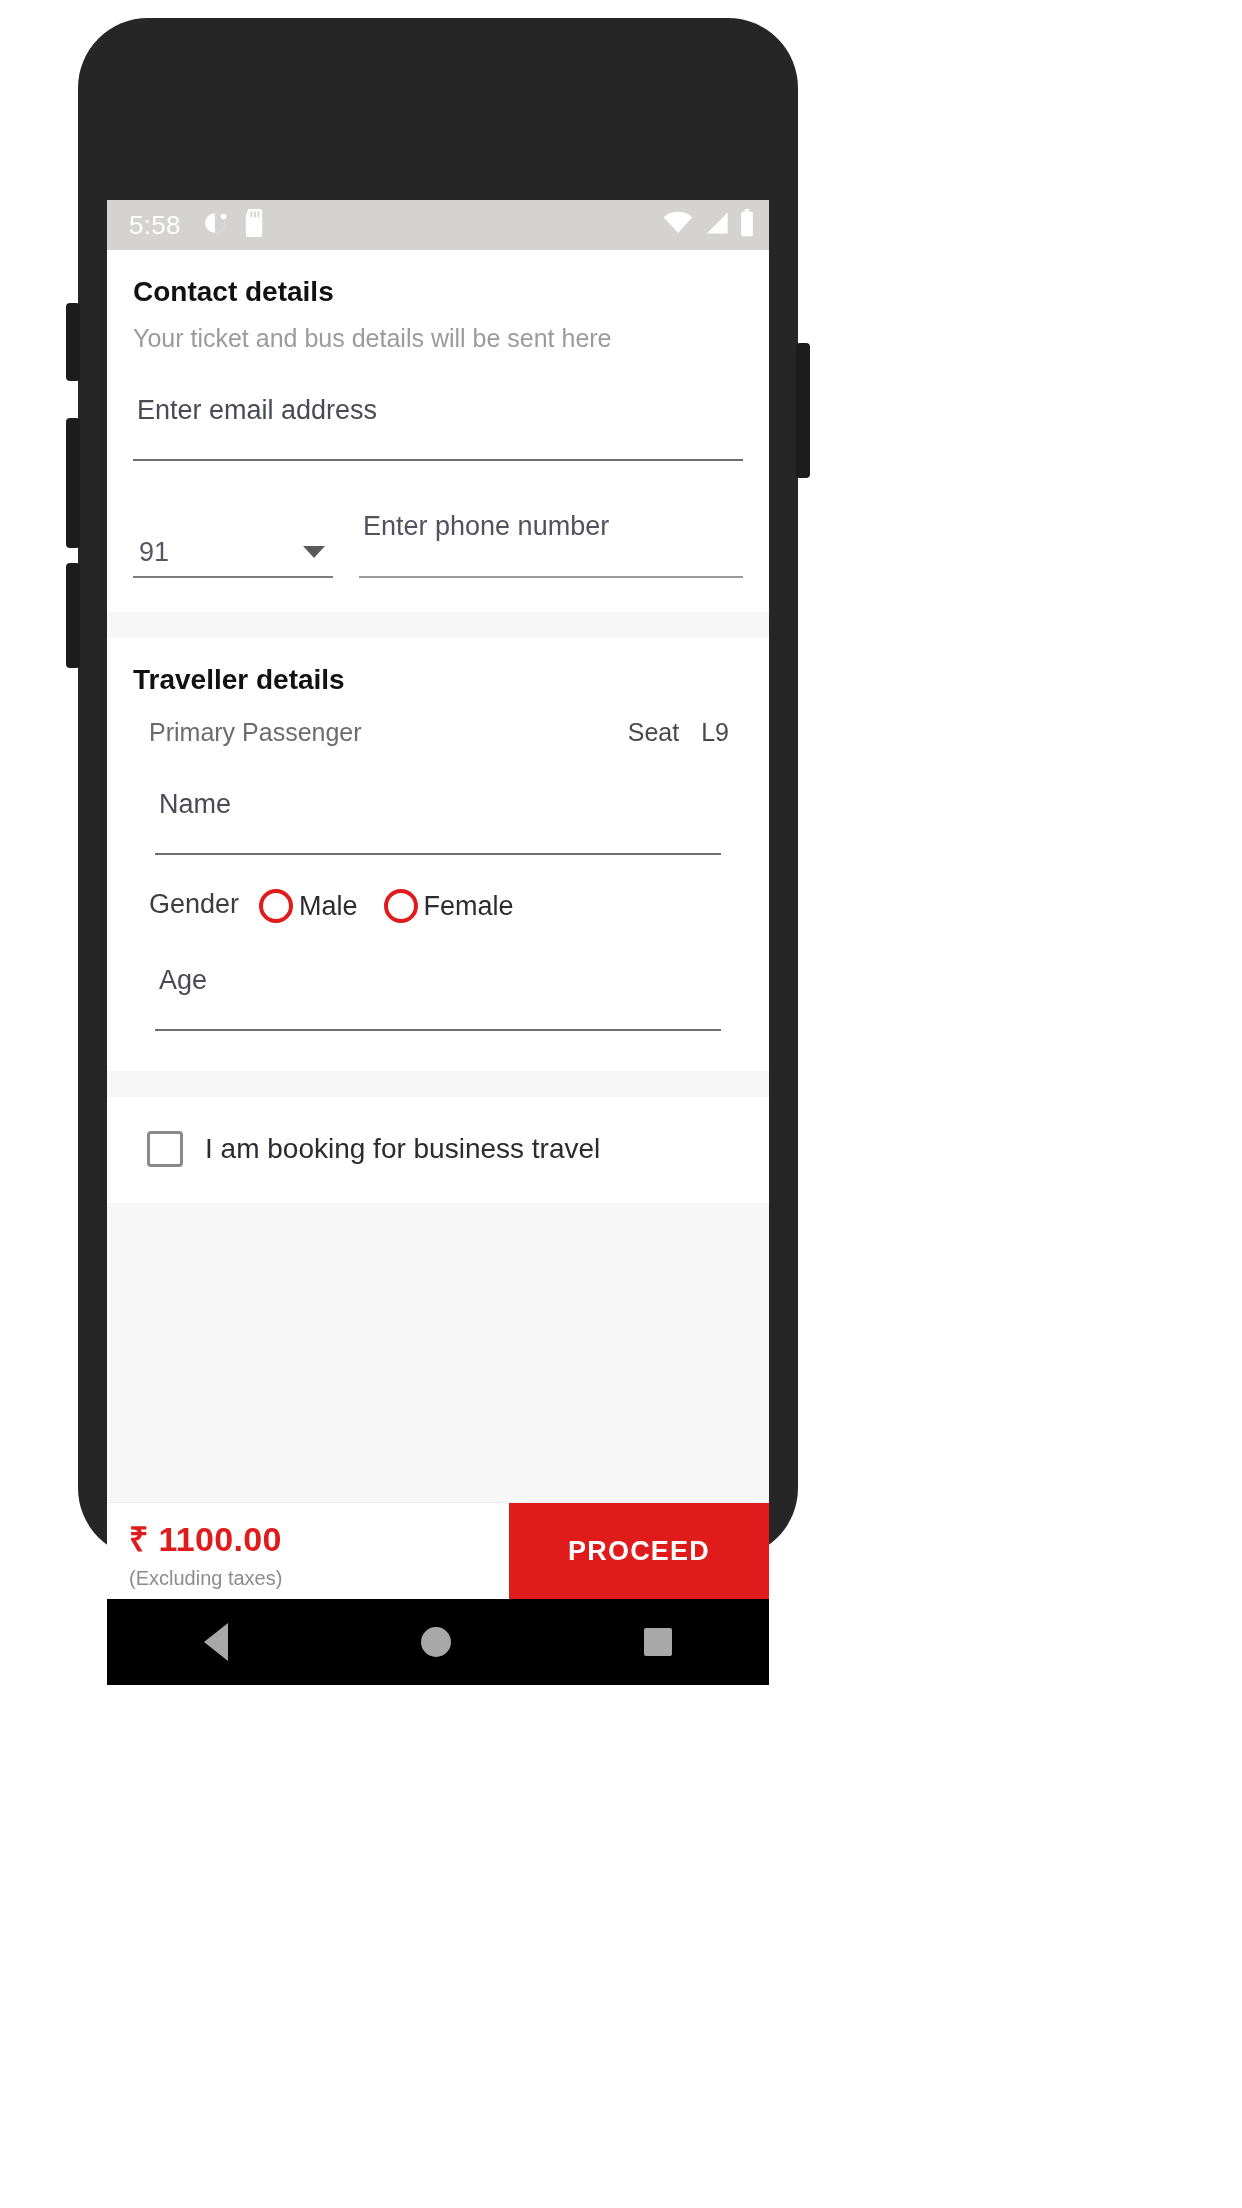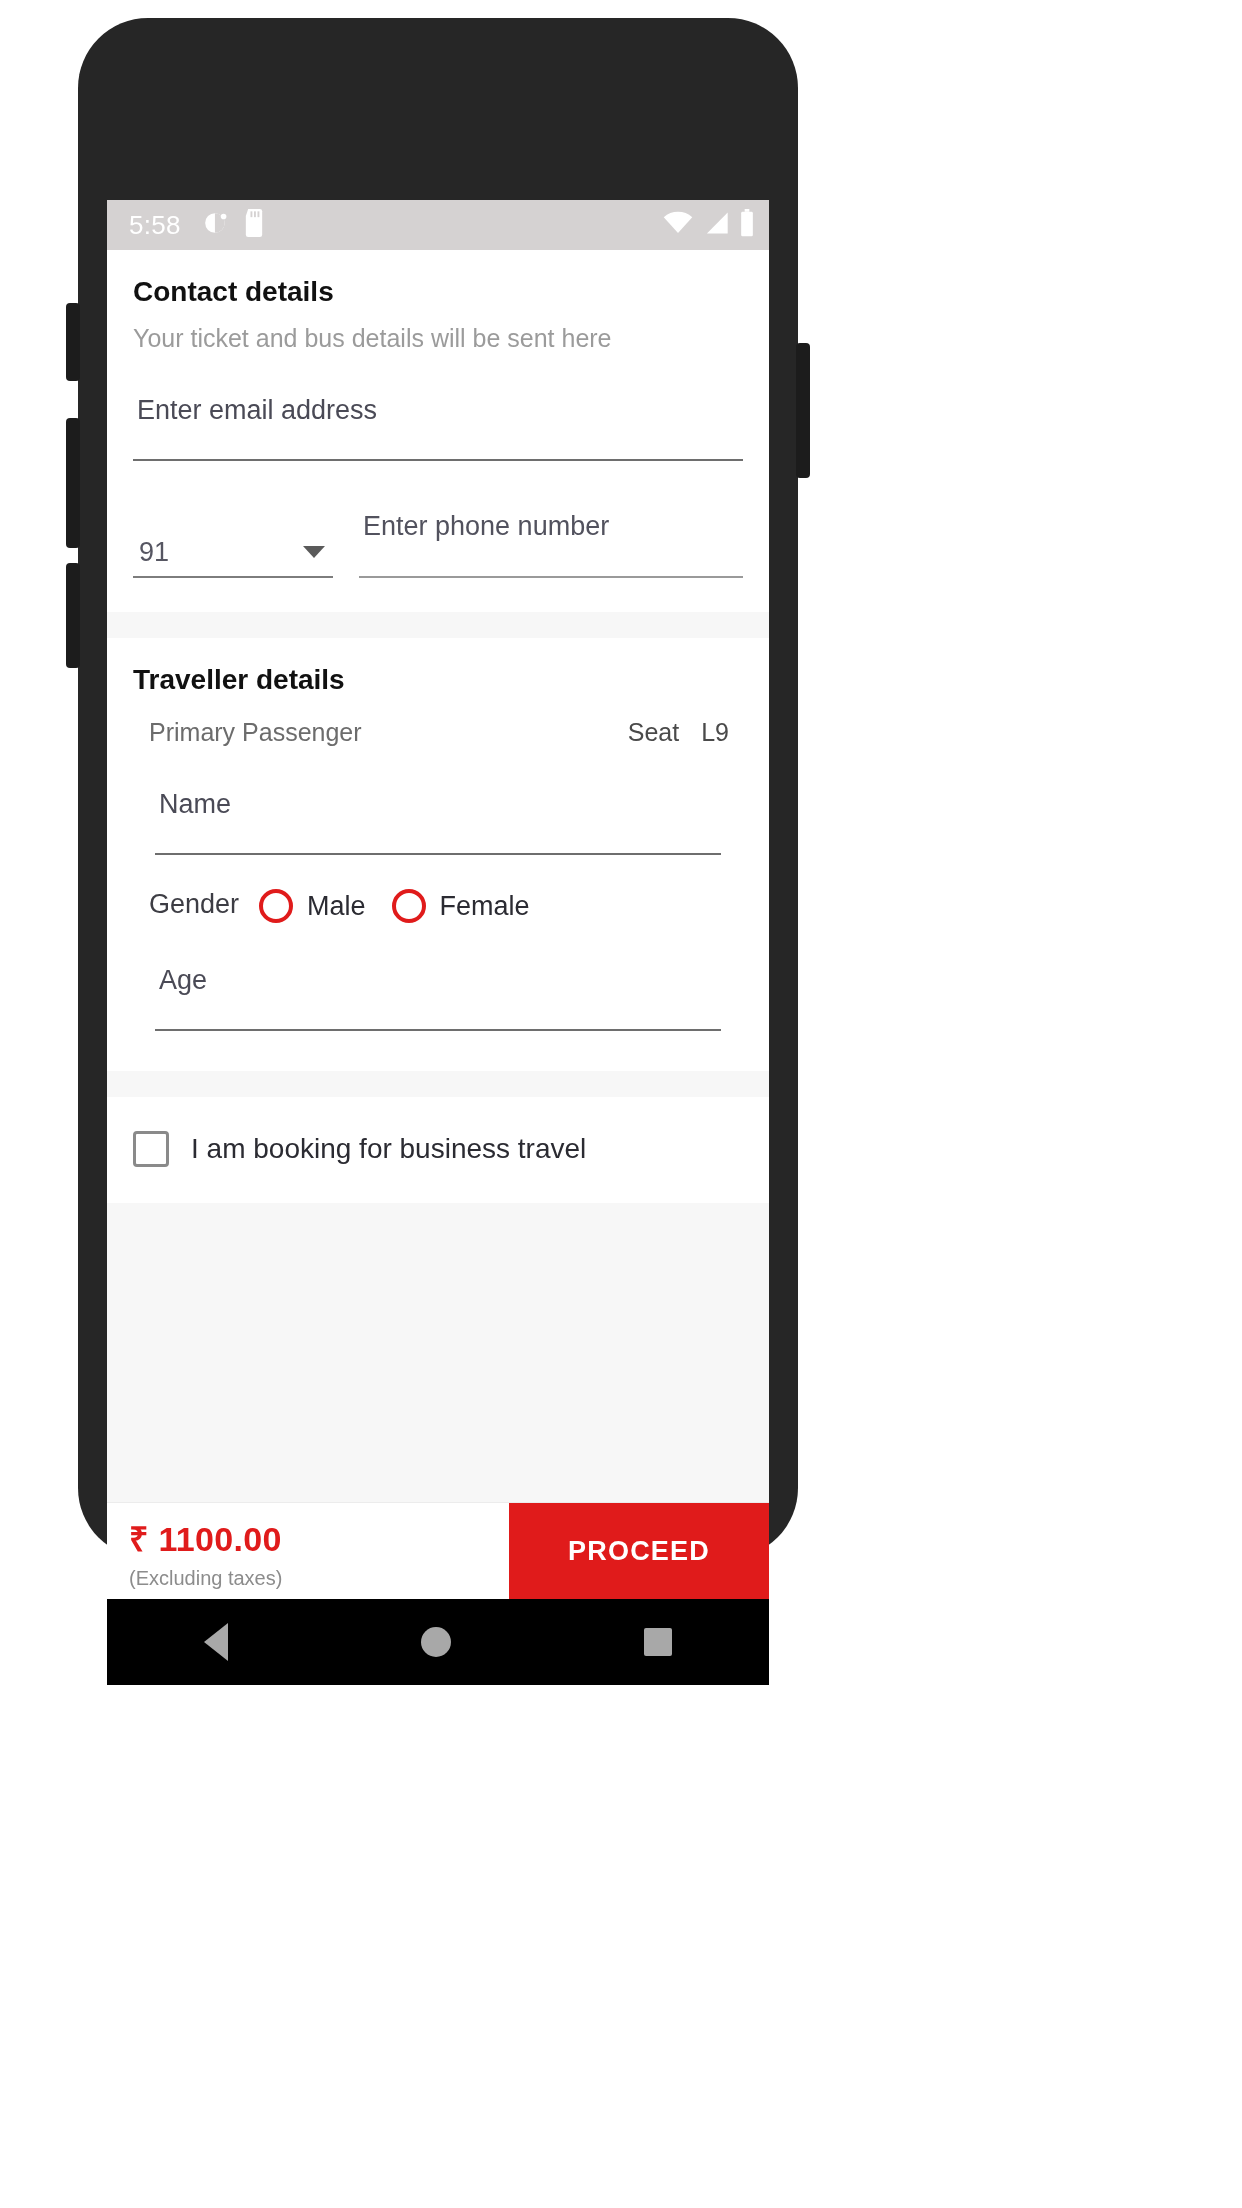--- a/index.html
+++ b/index.html
@@ -205,26 +205,26 @@
   }
   .gender-label { font-size: 27px; color: #3d3d44; margin-right: 8px; }
   .radio-group { display: flex; align-items: center; gap: 6px; cursor: pointer; }
   .radio {
     width: 34px;
     height: 34px;
     border: 4px solid #e01b1b;
     border-radius: 50%;
     box-sizing: border-box;
   }
-  .radio-text { font-size: 27px; color: #2b2b32; margin-left: 8px; margin-right: 14px; }
+  .radio-text { font-size: 27px; color: #2b2b32; margin-right: 14px; }
 
   
   #business-card {
     background: #ffffff;
-    padding: 34px 26px 36px 26px;
+    padding: 34px 26px 36px 40px;
     display: flex;
     align-items: center;
     gap: 22px;
   }
   .checkbox {
     width: 36px;
     height: 36px;
     border: 3px solid #8a8a8a;
     border-radius: 4px;
     box-sizing: border-box;

